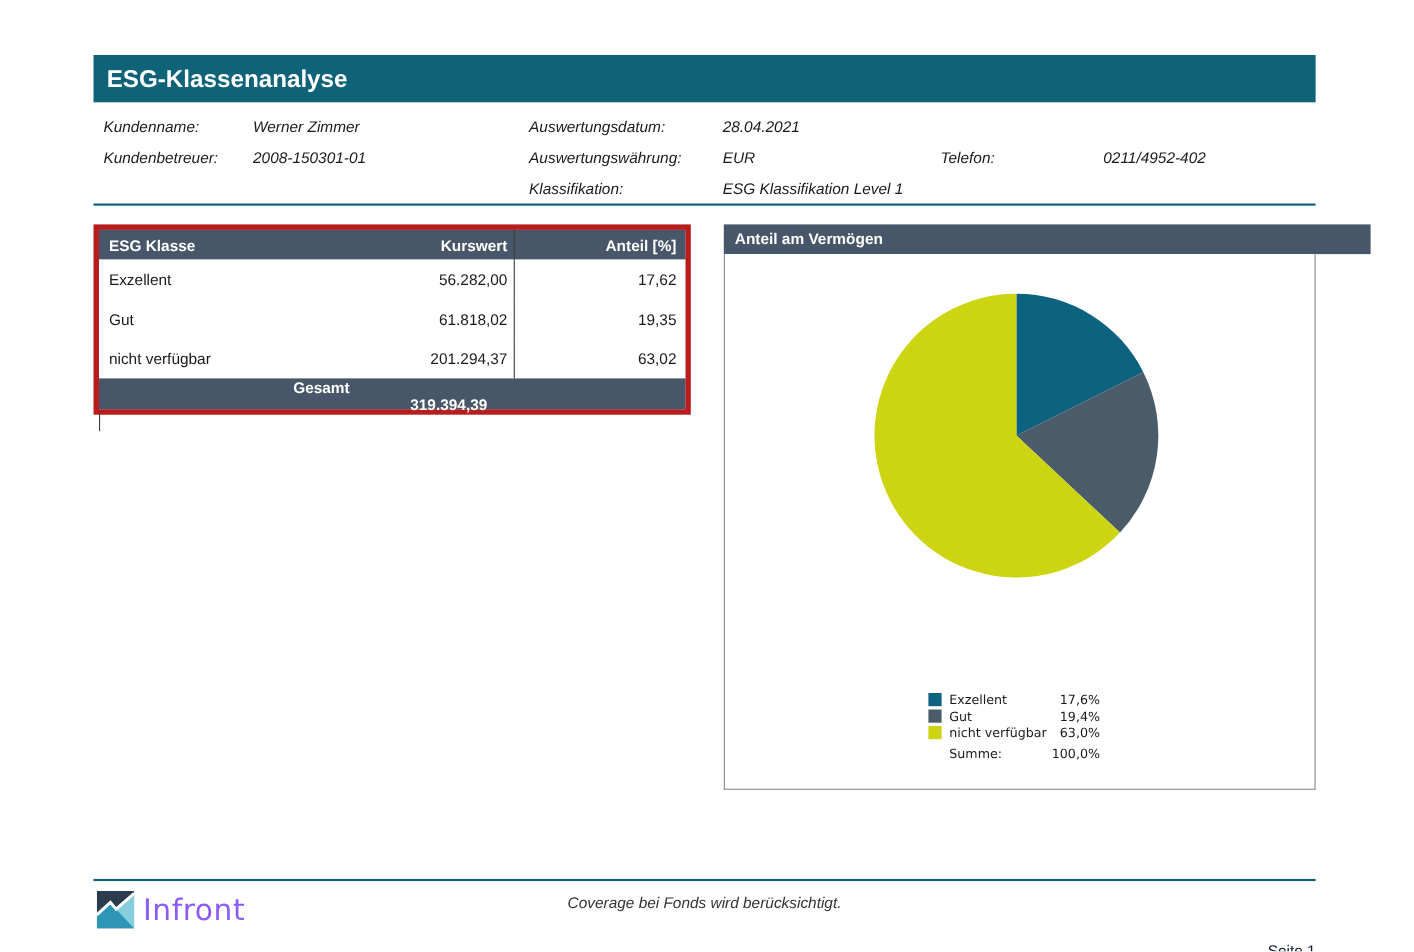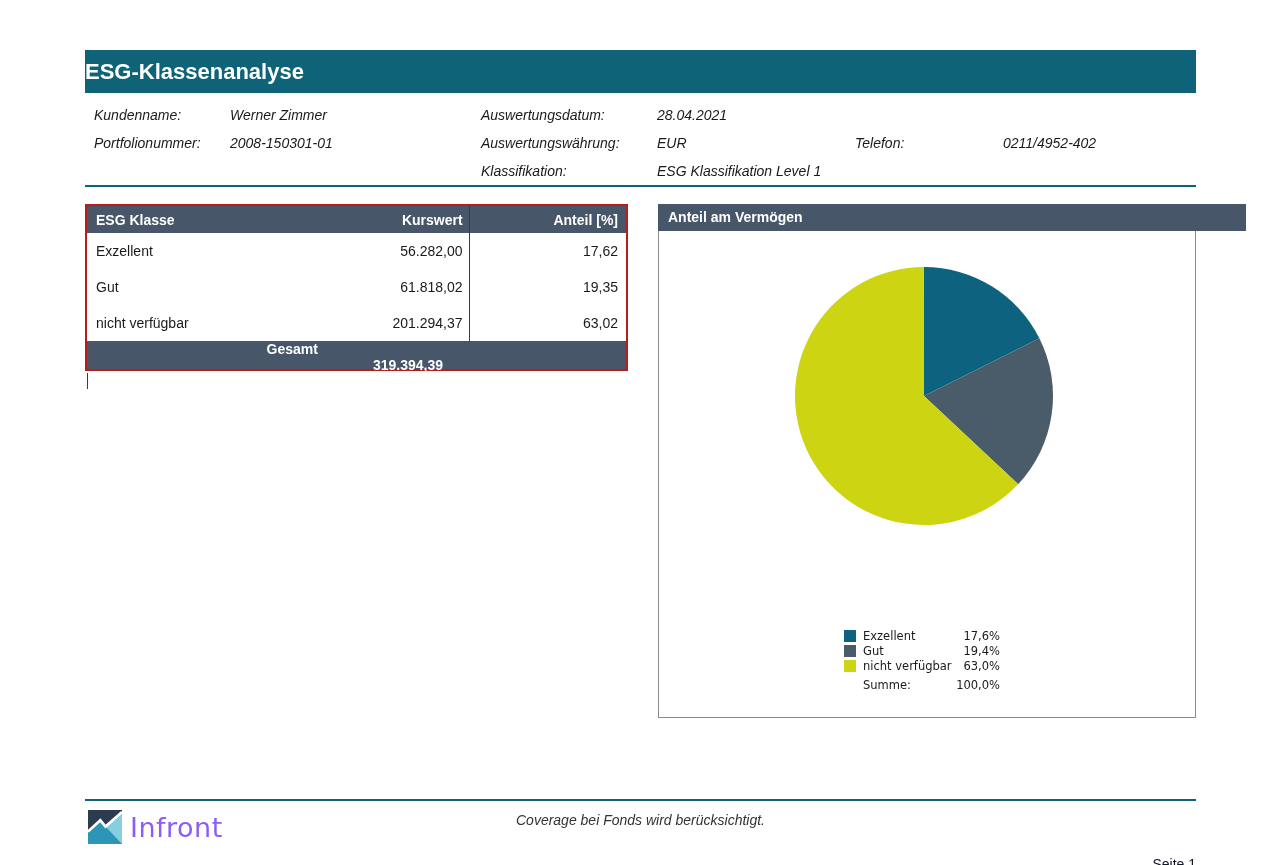--- a/index.html
+++ b/index.html
@@ -7,35 +7,35 @@
   .page {
     position:relative; width:1285px; height:865px; background:#ffffff;
     font-family:"Liberation Sans", sans-serif; color:#1a1a1a; overflow:hidden;
   }
   .abs { position:absolute; }
 
   
   .title-bar {
     left:85px; top:50px; width:1111px; height:43px;
     color:#fff; font-size:22px; font-weight:bold;
-    line-height:43px; padding-left:0;
+    line-height:43px; padding-left:12px;
   }
 
   
   .info { left:85px; top:100px; width:1111px; height:80px; font-size:14px;font-style:italic; }
   .info-row { position:absolute; height:20px; line-height:20px; white-space:nowrap; }
   .info-label { display:inline-block; color:#1a1a1a; }
   .col1 .info-label { width:136px; }
   .col2 .info-label { width:176px; }
   .col3 .info-label { width:148px; }
 
   .rule { left:85px; width:1111px; height:2px; background:#0e6378; }
 
   
-  .data-table { left:85px; top:204px; width:543px; font-size:14px; border:2px solid #b91c1c; }
+  .data-table { left:85px; top:204px; width:543px; font-size:14px; border:5px solid #b91c1c; }
   .t-row { display:flex; align-items:center; background:#fff; }
   .t-head, .t-total { color:#fff; font-weight:bold; height:27px; }
   .t-total { height:28px;flex-direction:column; }
   .t-body .t-row { height:36px; }
   .c1 { width:198px; padding-left:9px; }
   .c2 { width:185px; text-align:right; padding-right:6px; }
   .c3 { width:158px; text-align:right; padding-right:8px; border-left:1px solid #3c3c3c; align-self:stretch; display:flex; align-items:center; justify-content:flex-end; }
 
   
   .chart-panel { left:658px; top:204px; width:588px; height:514px; }
@@ -63,21 +63,21 @@
 
 <div class="page">
 
   <div class="abs title-bar" style="background: rgb(14, 99, 120);">ESG-Klassenanalyse</div>
 
   <div class="abs info">
     <div class="info-row col1" style="left:9px; top:5px;">
       <span class="info-label">Kundenname:</span><span>Werner Zimmer</span>
     </div>
     <div class="info-row col1" style="left:9px; top:33px;">
-      <span class="info-label">Portfolionummer:</span><span>2008-150301-01</span>
+      <span class="info-label">Kundenbetreuer:</span><span>2008-150301-01</span>
     </div>
     <div class="info-row col2" style="left:396px; top:5px;">
       <span class="info-label">Auswertungsdatum:</span><span>28.04.2021</span>
     </div>
     <div class="info-row col2" style="left:396px; top:33px;">
       <span class="info-label">Auswertungswährung:</span><span>EUR</span>
     </div>
     <div class="info-row col2" style="left:396px; top:61px;">
       <span class="info-label">Klassifikation:</span><span>ESG Klassifikation Level 1</span>
     </div>

